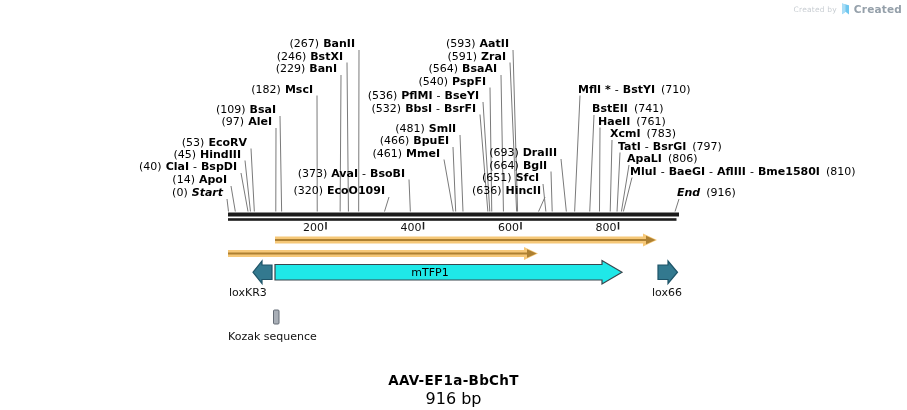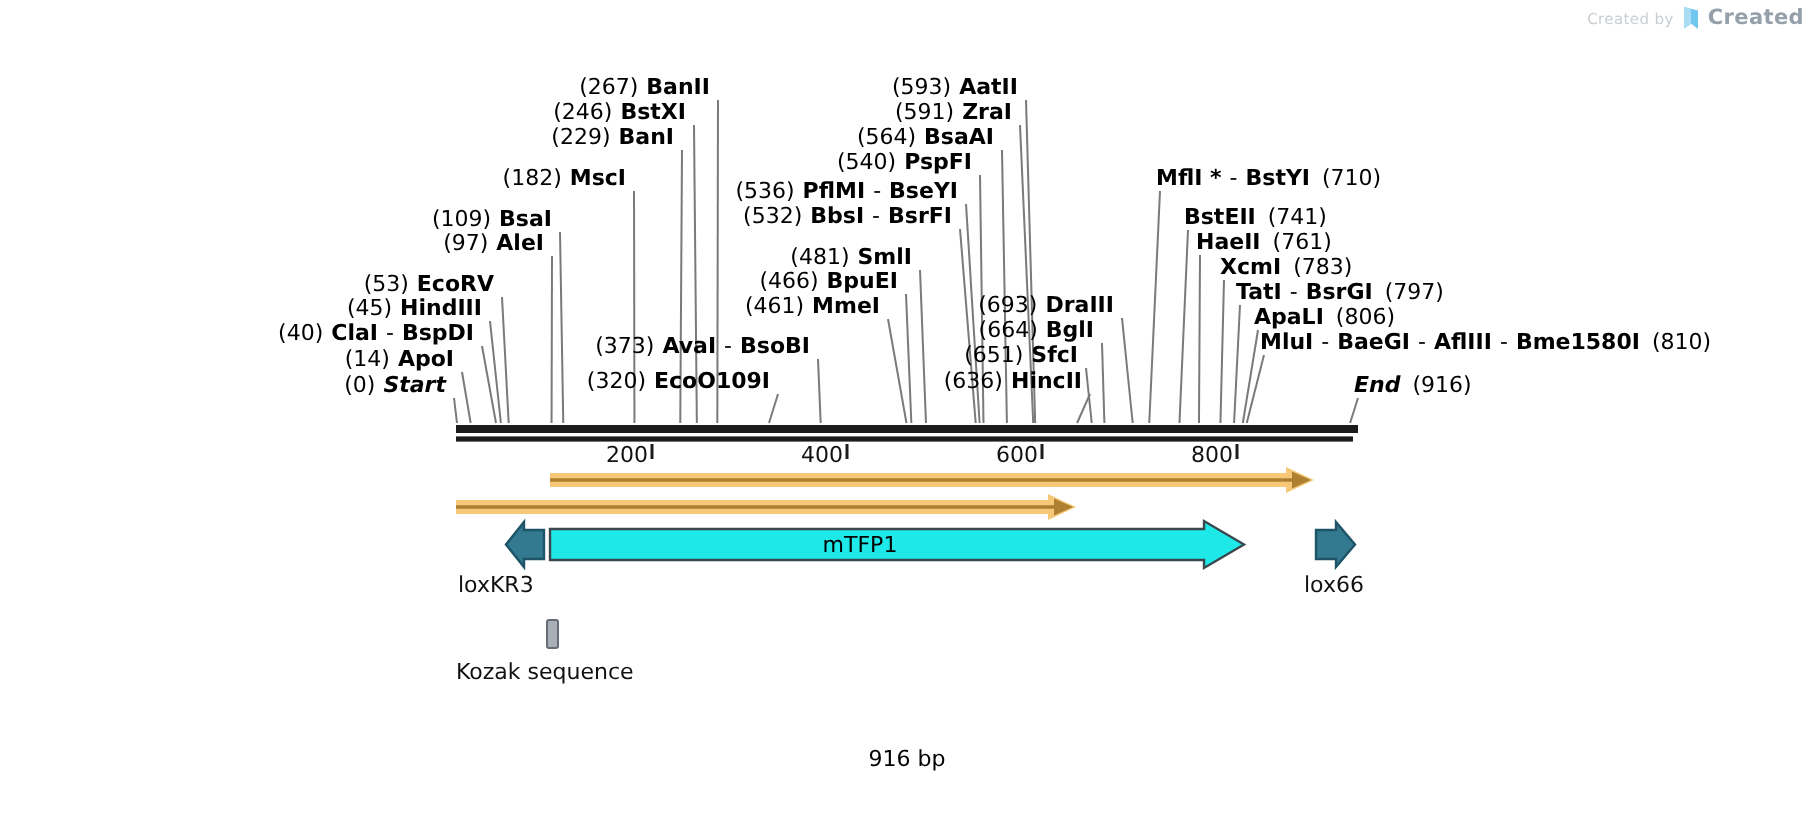--- a/index.html
+++ b/index.html
@@ -5,21 +5,21 @@
   html,body{margin:0;padding:0;background:#ffffff;}
   .canvas{position:relative;width:907px;height:410px;background:#ffffff;
           font-family:"DejaVu Sans",sans-serif;overflow:hidden;}
   .brand{position:absolute;top:3px;right:5px;display:flex;align-items:center;gap:4px;}
   .created-by{font-size:7.5px;color:#c9ced3;letter-spacing:.2px;}
   .brand-name{font-size:10.5px;color:#95a0aa;font-weight:600;letter-spacing:.2px;}
   .brand-icon{display:inline-flex;align-items:center;}
   svg#map{position:absolute;left:0;top:0;}
   .title-block{position:absolute;left:0;top:372px;width:100%;text-align:center;color:#000;}
   .seq-title{font-size:13.5px;font-weight:bold;letter-spacing:.3px;}
-  .seq-length{font-size:11px;margin-top:1px;}
+  .seq-length{font-size:16px;margin-top:1px;}
 </style>
 </head>
 <body>
 
 <div class="canvas">
 
   <div class="brand">
     <span class="created-by">Created by</span>
     <span class="brand-icon">
       <svg width="9" height="12" viewBox="0 0 9 12">
@@ -125,16 +125,17 @@
       <text x="229" y="296" text-anchor="start" font-family="&quot;DejaVu Sans&quot;, sans-serif" font-size="11" fill="#111111">loxKR3</text>
       <polygon points="275,264.5 602,264.5 602,260.5 622,272.25 602,284 602,280 275,280" fill="#1fe8e8" stroke="#3a474e" stroke-width="1.2"></polygon>
       <text x="430" y="276" text-anchor="middle" font-family="&quot;DejaVu Sans&quot;, sans-serif" font-size="11" fill="#000000">mTFP1</text>
       <polygon points="658,265 668,265 668,261 677.5,272.25 668,283.5 668,279.5 658,279.5" fill="#33798f" stroke="#1e5468" stroke-width="1.2"></polygon>
       <text x="652" y="296" text-anchor="start" font-family="&quot;DejaVu Sans&quot;, sans-serif" font-size="11" fill="#111111">lox66</text>
       <rect x="273.5" y="310" width="5.5" height="14" rx="1" fill="#a9afb7" stroke="#646c76" stroke-width="1"></rect>
       <text x="228" y="339.5" text-anchor="start" font-family="&quot;DejaVu Sans&quot;, sans-serif" font-size="11" fill="#111111">Kozak sequence</text>
     </svg>
 
   <div class="title-block">
+    <div class="seq-title">AAV-EF1a-BbChT</div>
     <div class="seq-length">916 bp</div>
   </div>
 
 </div>
 
 </body></html>

